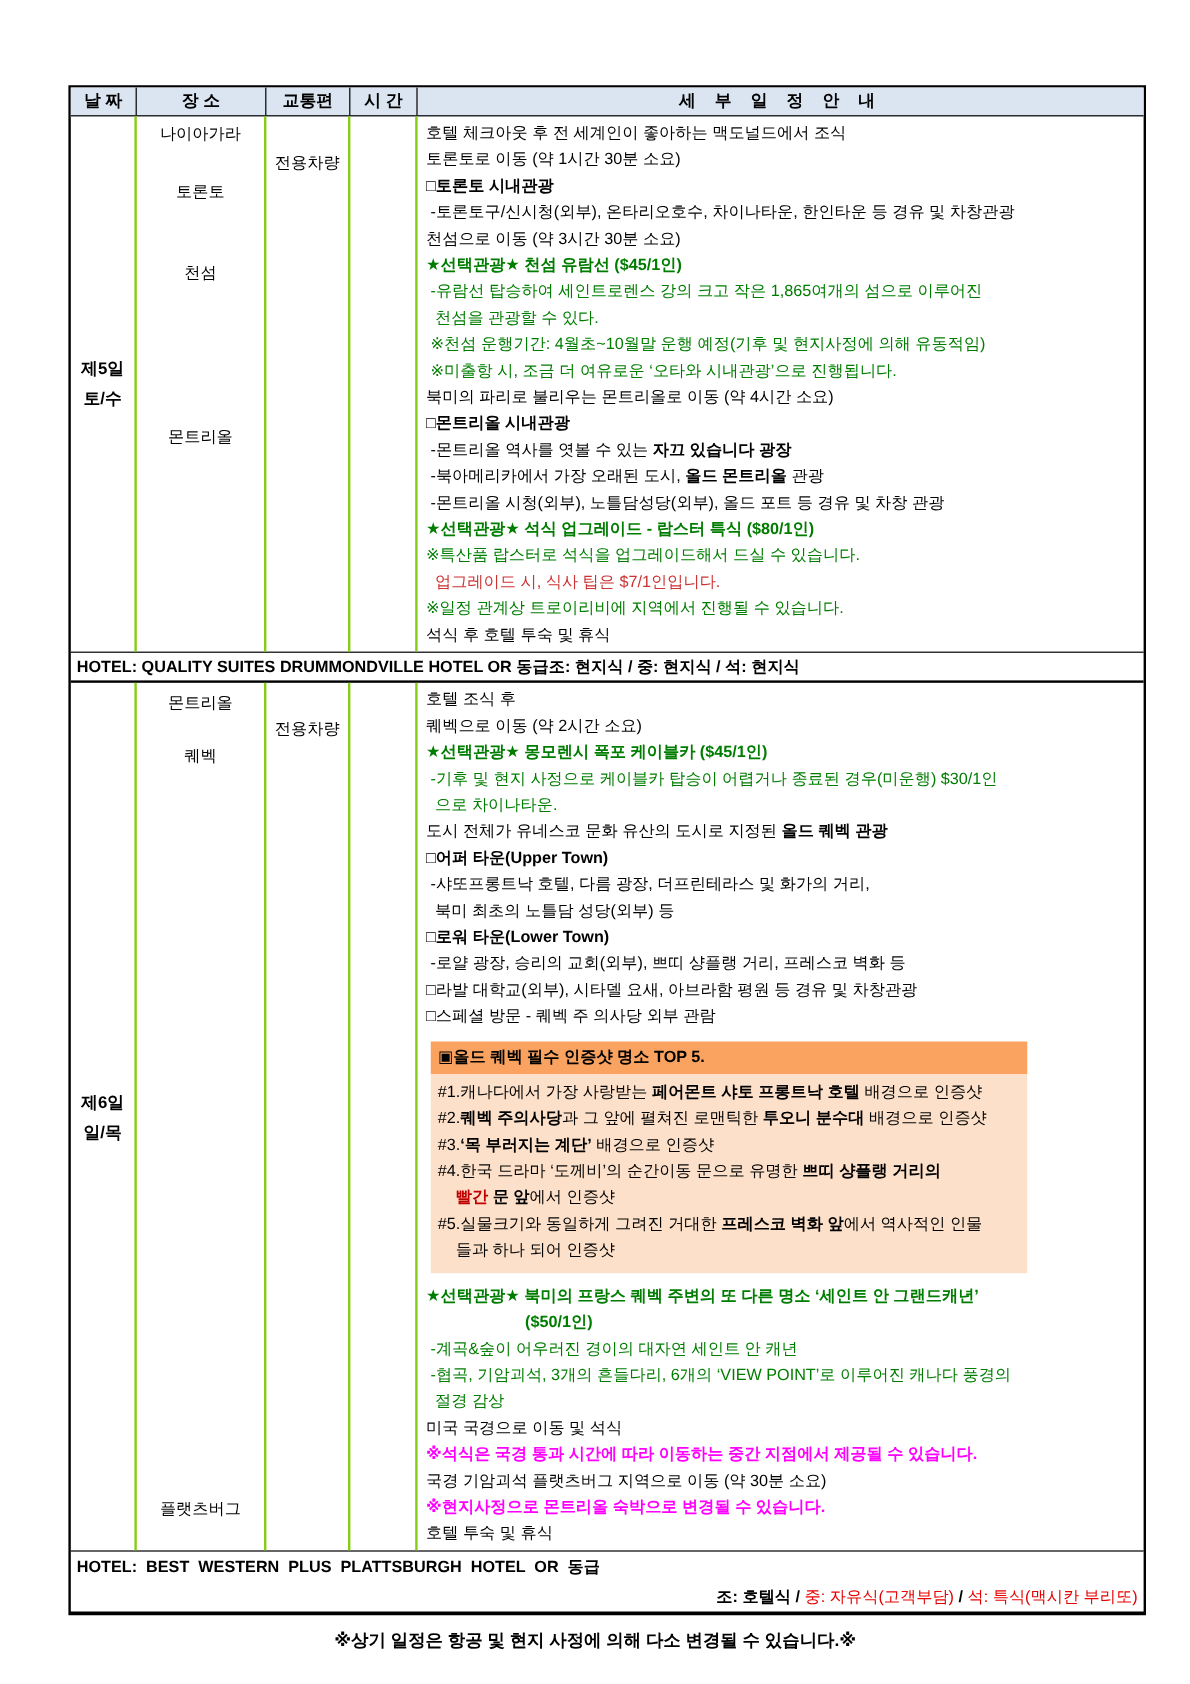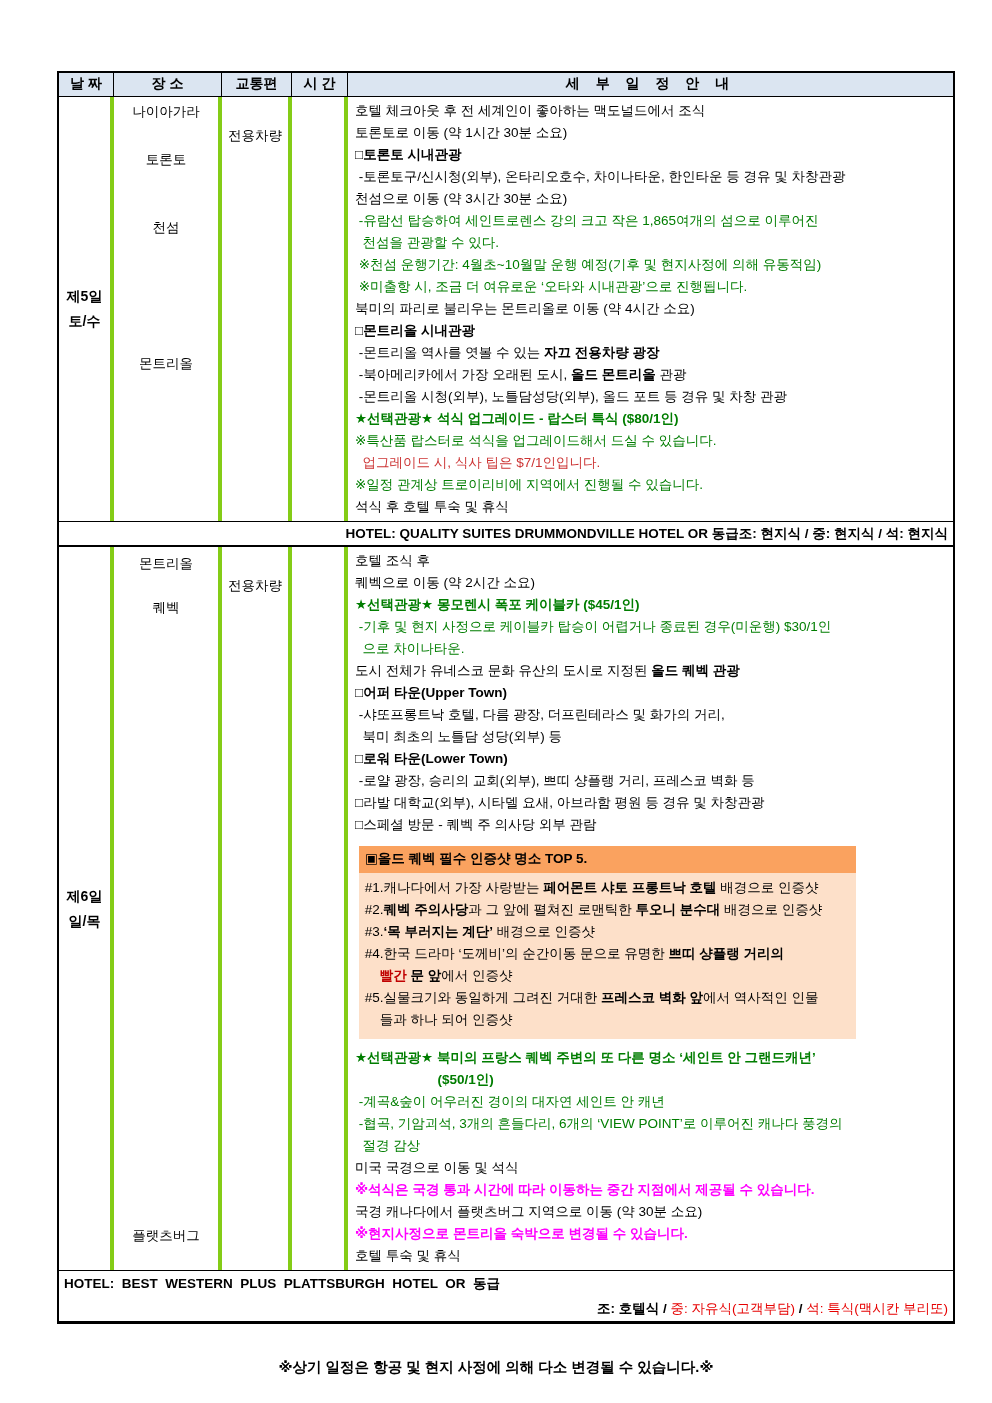--- a/index.html
+++ b/index.html
@@ -3,40 +3,40 @@
 <meta charset="utf-8">
 <style>
   html,body{margin:0;padding:0;background:#fff;}
   body{width:992px;height:1403px;font-family:"Liberation Sans","DejaVu Sans",sans-serif;color:#000;}
   .page{position:relative;width:992px;height:1403px;overflow:hidden;margin-top:20px;}
   .itinerary-table{position:absolute;left:57px;top:51px;width:898px;border:2px solid #000;border-bottom-width:3px;box-sizing:border-box;}
   .thead{display:grid;grid-template-columns:55px 108px 70px 56px 1fr;background:var(--header-bg,#dbe5f1);border-bottom:1px solid #000;font-weight:bold;font-size:14px;}
   .thead>div{padding:2px 0 3px 0;text-align:center;border-right:1px solid #000;}
   .thead>div:last-child{border-right:none;letter-spacing:6px;}
   .day-row{display:grid;grid-template-columns:55px 108px 70px 56px 1fr;border-bottom:1px solid #000;position:relative;}
-  .cell{border-right:4px solid #84cc16;position:relative;box-sizing:border-box;}
+  .cell{border-right:2px solid #84cc16;position:relative;box-sizing:border-box;}
   .date-cell{display:flex;flex-direction:column;justify-content:center;align-items:center;font-weight:bold;font-size:14px;line-height:25px;}
   .place-label{position:absolute;left:0;width:100%;text-align:center;font-size:13.5px;}
   .transport-label{position:absolute;left:0;width:100%;text-align:center;font-size:13.5px;}
   .detail-cell{border-right:none;padding:3px 4px 3px 7px;font-size:13.5px;}
   .line{line-height:22px;white-space:pre-wrap;}
   .s-b{font-weight:bold;}
   .s-bu{font-weight:bold;}
   .s-g{color:var(--green,#007d00);}
   .s-gb{color:var(--green,#007d00);font-weight:bold;}
   .s-r{color:var(--red-note,#cc3333);}
   .s-rb{color:var(--dark-red,#c00000);font-weight:bold;}
   .s-m{color:var(--magenta,#ff00ff);font-weight:bold;}
   .s-red{color:var(--meal-red,#e60000);font-weight:normal;}
   .photo-box{margin:10px 0 8px 4px;width:497px;background:var(--box-body-bg,#fde0c9);}
   .box-title{background:var(--box-header-bg,#faa25f);padding:3px 6px 4px 6px;font-size:13.5px;line-height:20px;white-space:pre-wrap;}
   .box-body{padding:4px 4px 8px 2px;}
   .hotel-row{border-bottom:2px solid #000;font-weight:bold;font-size:13.5px;padding:0 5px;box-sizing:border-box;}
   .hotel-row.last{border-bottom:none;}
-  .hotel-single{display:flex;justify-content:flex-end;align-items:center;line-height:23px;}
+  .hotel-single{display:flex;justify-content:flex-start;align-items:center;line-height:23px;}
   .hotel-line{line-height:25px;white-space:pre-wrap;}
   .hotel-line.right{text-align:right;}
   .footer-note{position:absolute;top:1338px;left:0;width:100%;text-align:center;font-weight:bold;font-size:14.5px;}
 </style>
 </head>
 <body>
 
 <div class="page">
   <div class="itinerary-table">
     <div class="thead">
@@ -61,27 +61,28 @@
           <div class="cell transport-cell">
             <div class="transport-label" style="top: 30px;">전용차량</div>
           </div>
           <div class="cell time-cell"></div>
           <div class="cell detail-cell">
             <div class="line"><span class="seg">호텔 체크아웃 후 전 세계인이 좋아하는 맥도널드에서 조식</span></div>
             <div class="line"><span class="seg">토론토로 이동 (약 1시간 30분 소요)</span></div>
             <div class="line"><span class="seg s-b">□</span><span class="seg s-bu">토론토 시내관광</span></div>
             <div class="line"><span class="seg"> -토론토구/신시청(외부), 온타리오호수, 차이나타운, 한인타운 등 경유 및 차창관광</span></div>
             <div class="line"><span class="seg">천섬으로 이동 (약 3시간 30분 소요)</span></div>
+            <div class="line"><span class="seg s-gb">★선택관광★ 천섬 유람선 ($45/1인)</span></div>
             <div class="line"><span class="seg s-g"> -유람선 탑승하여 세인트로렌스 강의 크고 작은 1,865여개의 섬으로 이루어진</span></div>
             <div class="line"><span class="seg s-g">  천섬을 관광할 수 있다.</span></div>
             <div class="line"><span class="seg s-g"> ※천섬 운행기간: 4월초~10월말 운행 예정(기후 및 현지사정에 의해 유동적임)</span></div>
             <div class="line"><span class="seg s-g"> ※미출항 시, 조금 더 여유로운 ‘오타와 시내관광’으로 진행됩니다.</span></div>
             <div class="line"><span class="seg">북미의 파리로 불리우는 몬트리올로 이동 (약 4시간 소요)</span></div>
             <div class="line"><span class="seg s-b">□</span><span class="seg s-bu">몬트리올 시내관광</span></div>
-            <div class="line"><span class="seg"> -몬트리올 역사를 엿볼 수 있는 </span><span class="seg s-b">자끄 전용차량 광장</span></div>
+            <div class="line"><span class="seg"> -몬트리올 역사를 엿볼 수 있는 </span><span class="seg s-b">자끄 있습니다 광장</span></div>
             <div class="line"><span class="seg"> -북아메리카에서 가장 오래된 도시, </span><span class="seg s-b">올드 몬트리올</span><span class="seg"> 관광</span></div>
             <div class="line"><span class="seg"> -몬트리올 시청(외부), 노틀담성당(외부), 올드 포트 등 경유 및 차창 관광</span></div>
             <div class="line"><span class="seg s-gb">★선택관광★ 석식 업그레이드 - 랍스터 특식 ($80/1인)</span></div>
             <div class="line"><span class="seg s-g">※특산품 랍스터로 석식을 업그레이드해서 드실 수 있습니다.</span></div>
             <div class="line"><span class="seg s-r">  업그레이드 시, 식사 팁은 $7/1인입니다.</span></div>
             <div class="line"><span class="seg s-g">※일정 관계상 트로이리비에 지역에서 진행될 수 있습니다.</span></div>
             <div class="line"><span class="seg">석식 후 호텔 투숙 및 휴식</span></div>
           </div>
         </div>
         <div class="hotel-row">
@@ -130,21 +131,21 @@
                 <div class="line"><span class="seg">     들과 하나 되어 인증샷</span></div>
               </div>
             </div>
             <div class="line"><span class="seg s-gb">★선택관광★ 북미의 프랑스 퀘벡 주변의 또 다른 명소 ‘세인트 안 그랜드캐년’</span></div>
             <div class="line"><span class="seg s-gb">                      ($50/1인)</span></div>
             <div class="line"><span class="seg s-g"> -계곡&amp;숲이 어우러진 경이의 대자연 세인트 안 캐년</span></div>
             <div class="line"><span class="seg s-g"> -협곡, 기암괴석, 3개의 흔들다리, 6개의 ‘VIEW POINT’로 이루어진 캐나다 풍경의</span></div>
             <div class="line"><span class="seg s-g">  절경 감상</span></div>
             <div class="line"><span class="seg">미국 국경으로 이동 및 석식</span></div>
             <div class="line"><span class="seg s-m">※석식은 국경 통과 시간에 따라 이동하는 중간 지점에서 제공될 수 있습니다.</span></div>
-            <div class="line"><span class="seg">국경 캐나다에서 플랫츠버그 지역으로 이동 (약 30분 소요)</span></div>
+            <div class="line"><span class="seg">국경 기암괴석 플랫츠버그 지역으로 이동 (약 30분 소요)</span></div>
             <div class="line"><span class="seg s-m">※현지사정으로 몬트리올 숙박으로 변경될 수 있습니다.</span></div>
             <div class="line"><span class="seg">호텔 투숙 및 휴식</span></div>
           </div>
         </div>
         <div class="hotel-row last">
           <div class="hotel-line">HOTEL:  BEST  WESTERN  PLUS  PLATTSBURGH  HOTEL  OR  동급</div>
           <div class="hotel-line right"><span class="seg s-b">조: 호텔식</span><span class="seg s-b"> / </span><span class="seg s-red">중: 자유식(고객부담)</span><span class="seg s-b"> / </span><span class="seg s-red">석: 특식(맥시칸 부리또)</span></div>
         </div>
       </div>
   </div>

